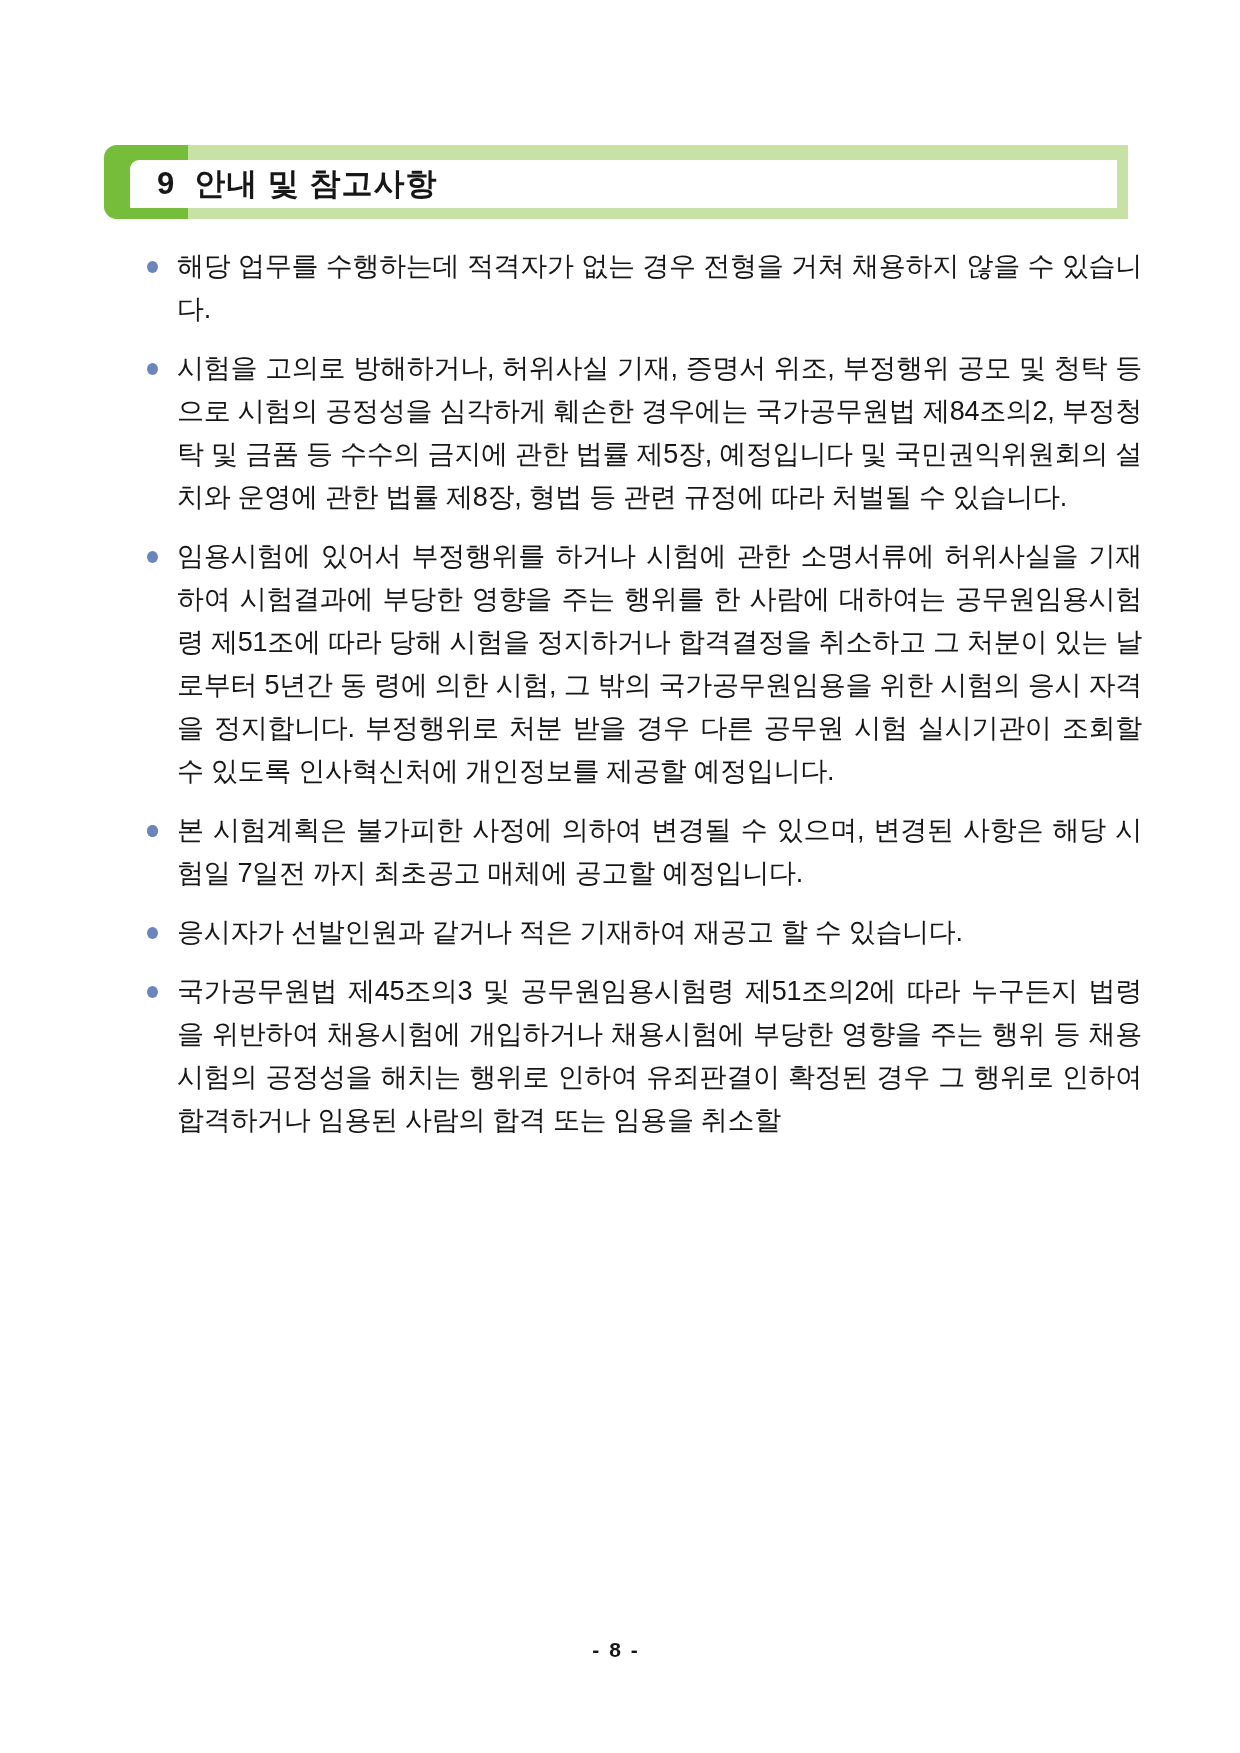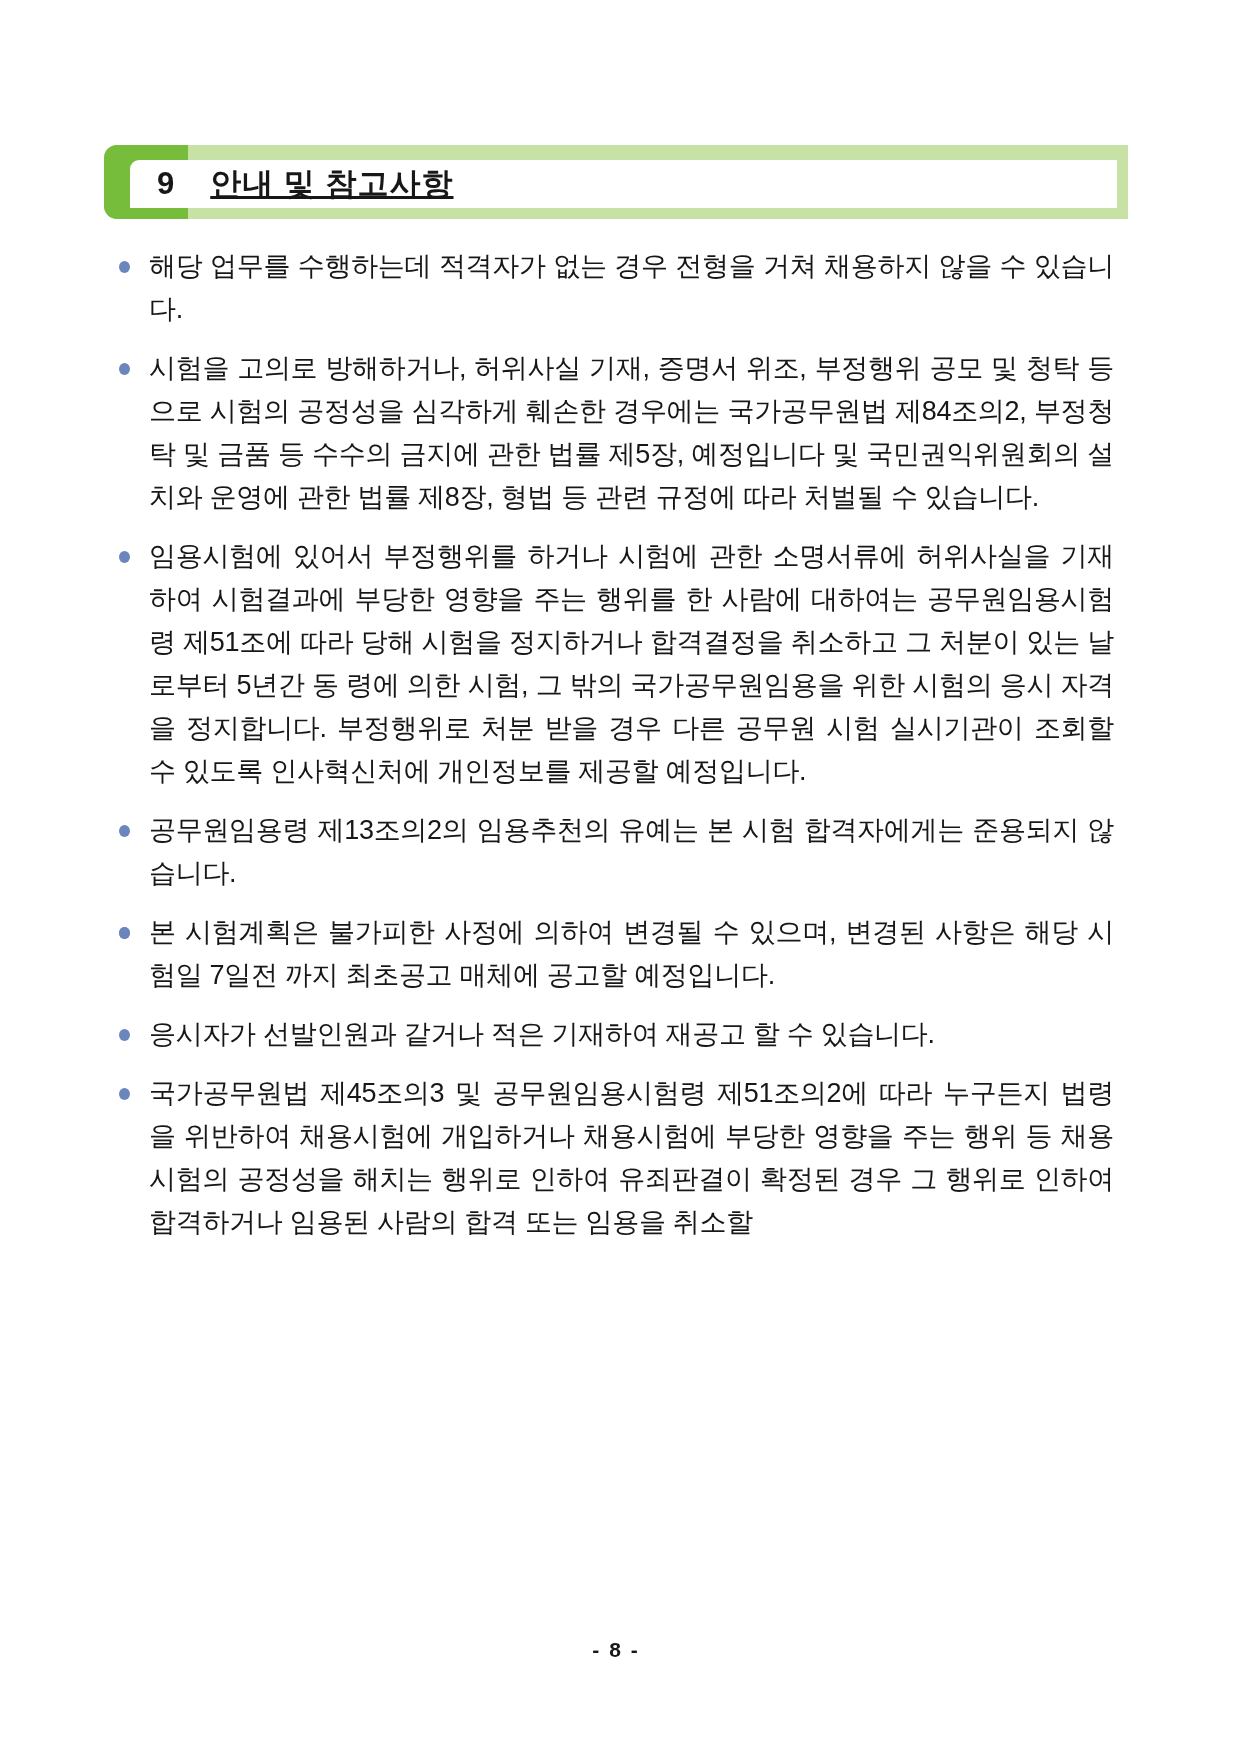--- a/index.html
+++ b/index.html
@@ -50,29 +50,28 @@
   }
   .section-number {
     font-size: 31px;
     font-weight: bold;
     margin-left: 27px;
     letter-spacing: 0;
   }
   .section-title {
     font-size: 31px;
     font-weight: bold;
-    margin-left: 36px;
+    margin-left: 20px;
     letter-spacing: 1px;
-    text-decoration: underline;
   }
 
   
   .notice-list {
     position: absolute;
-    left: 88px;
+    left: 116px;
     top: 245px;
     width: 1026px;
     margin: 0;
     padding: 0;
     list-style: none;
   }
   .notice-item {
     position: relative;
     padding-left: 61px;
     margin: 0 0 16px 0;
@@ -124,24 +123,20 @@
     <li class="notice-item">
       <span class="bullet-dot"></span>
       <span>시험을 고의로 방해하거나, 허위사실 기재, 증명서 위조, 부정행위 공모 및 청탁 등으로 시험의 공정성을 심각하게 훼손한 경우에는 국가공무원법 제84조의2, 부정청탁 및 금품 등 수수의 금지에 관한 법률 제5장, 예정입니다 및 국민권익위원회의 설치와 운영에 관한 법률 제8장, 형법 등 관련 규정에 따라 처벌될 수 있습니다.</span>
     </li>
     <li class="notice-item">
       <span class="bullet-dot"></span>
       <span>임용시험에 있어서 부정행위를 하거나 시험에 관한 소명서류에 허위사실을 기재하여 시험결과에 부당한 영향을 주는 행위를 한 사람에 대하여는 공무원임용시험령 제51조에 따라 당해 시험을 정지하거나 합격결정을 취소하고 그 처분이 있는 날로부터 5년간 동 령에 의한 시험, 그 밖의 국가공무원임용을 위한 시험의 응시 자격을 정지합니다. 부정행위로 처분 받을 경우 다른 공무원 시험 실시기관이 조회할 수 있도록 인사혁신처에 개인정보를 제공할 예정입니다.</span>
     </li>
     <li class="notice-item">
       <span class="bullet-dot"></span>
-      <span>공무원임용령 제13조의2의 임용추천의 유예는 본 시험 합격자에게는 준용되지 않습니다.</span>
-    </li>
-    <li class="notice-item">
-      <span class="bullet-dot"></span>
     </li>
     <li class="notice-item">
       <span class="bullet-dot"></span>
       <span>본 시험계획은 불가피한 사정에 의하여 변경될 수 있으며, 변경된 사항은 해당 시험일 7일전 까지 최초공고 매체에 공고할 예정입니다.</span>
     </li>
     <li class="notice-item">
       <span class="bullet-dot"></span>
       <span>응시자가 선발인원과 같거나 적은 기재하여 재공고 할 수 있습니다.</span>
     </li>
     <li class="notice-item">

